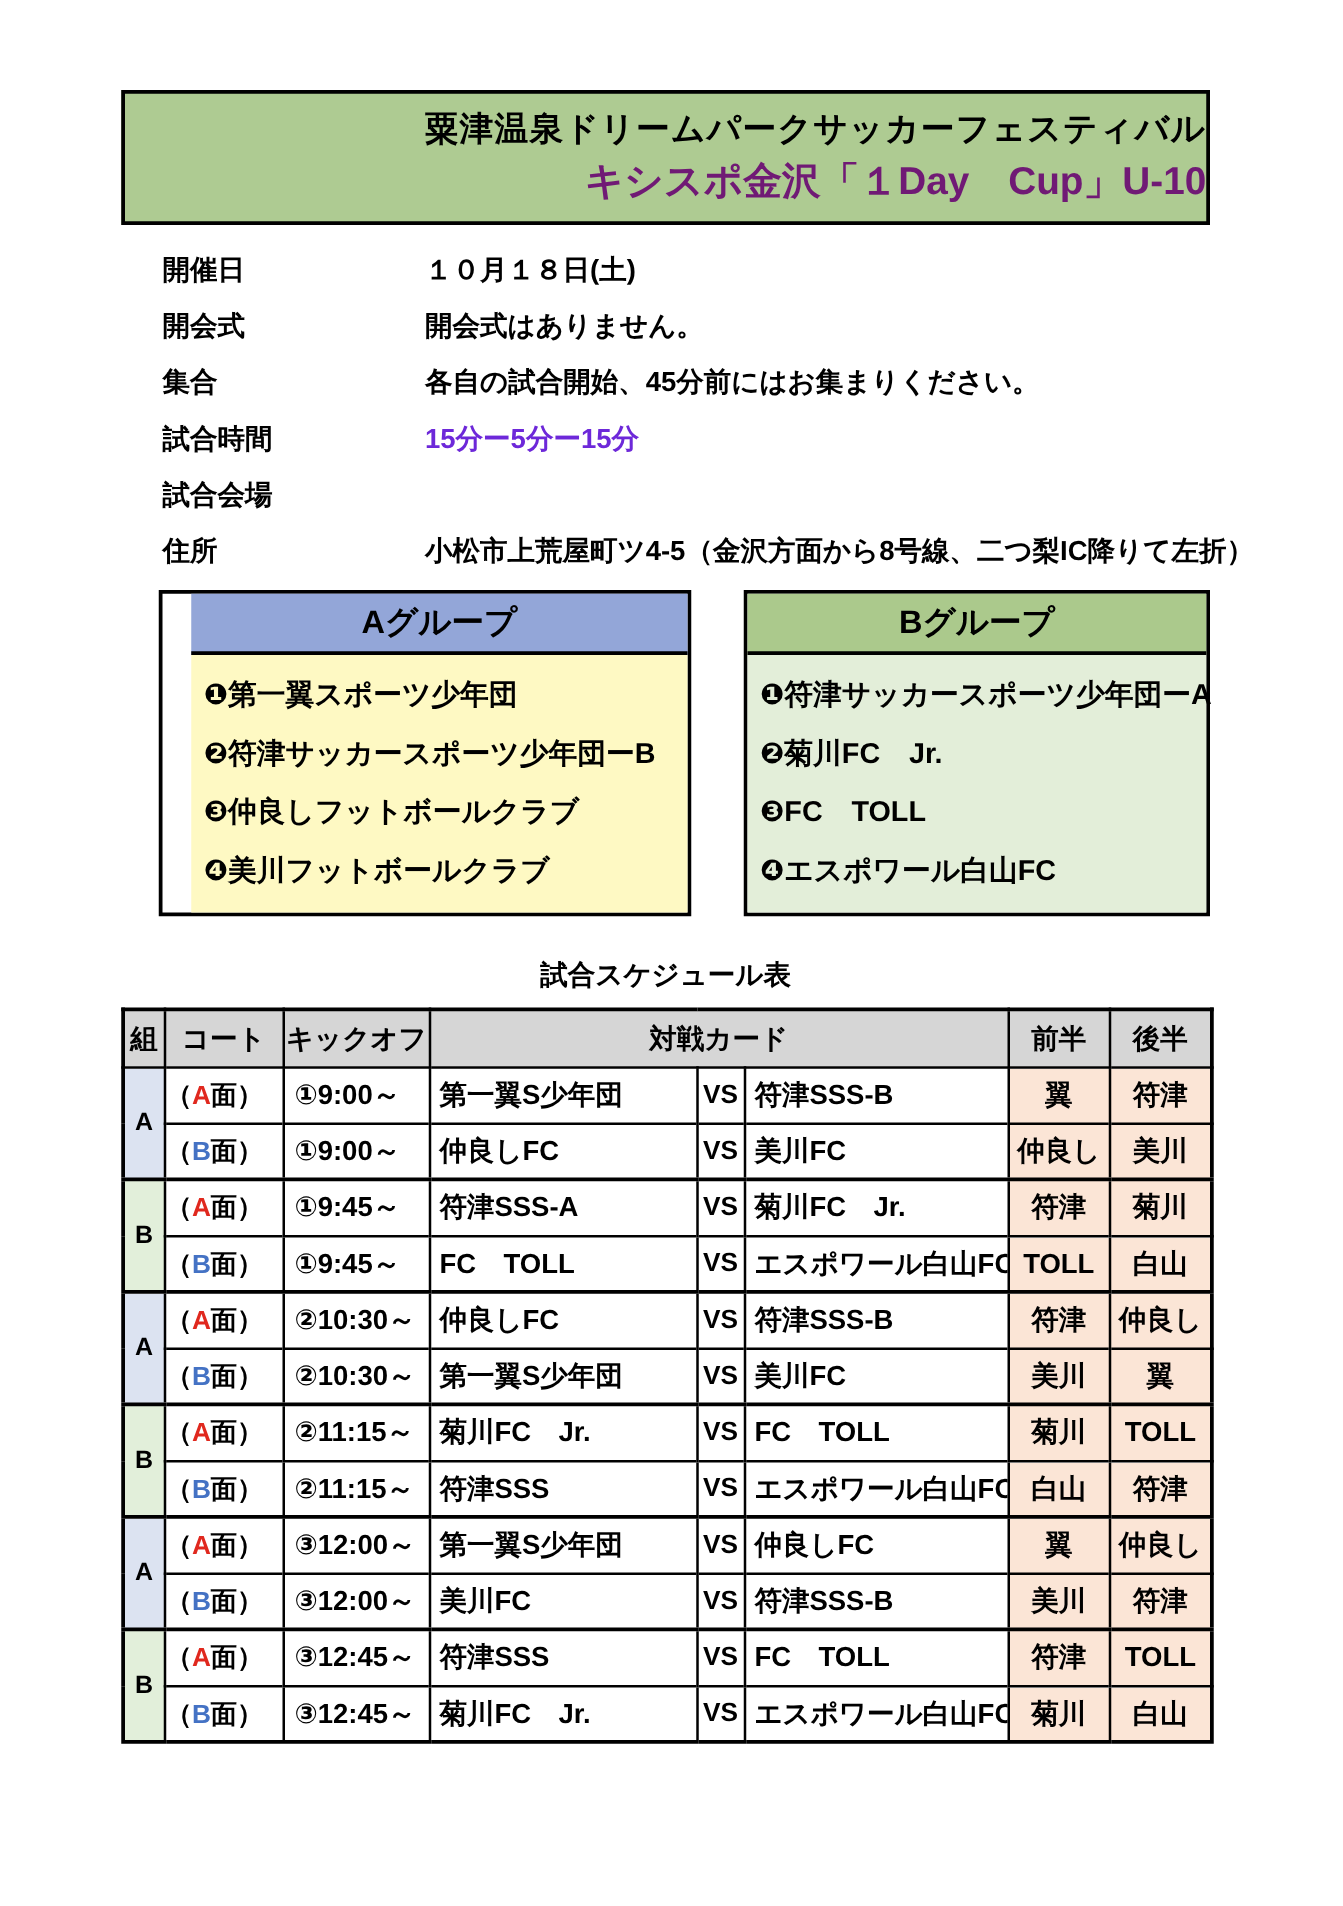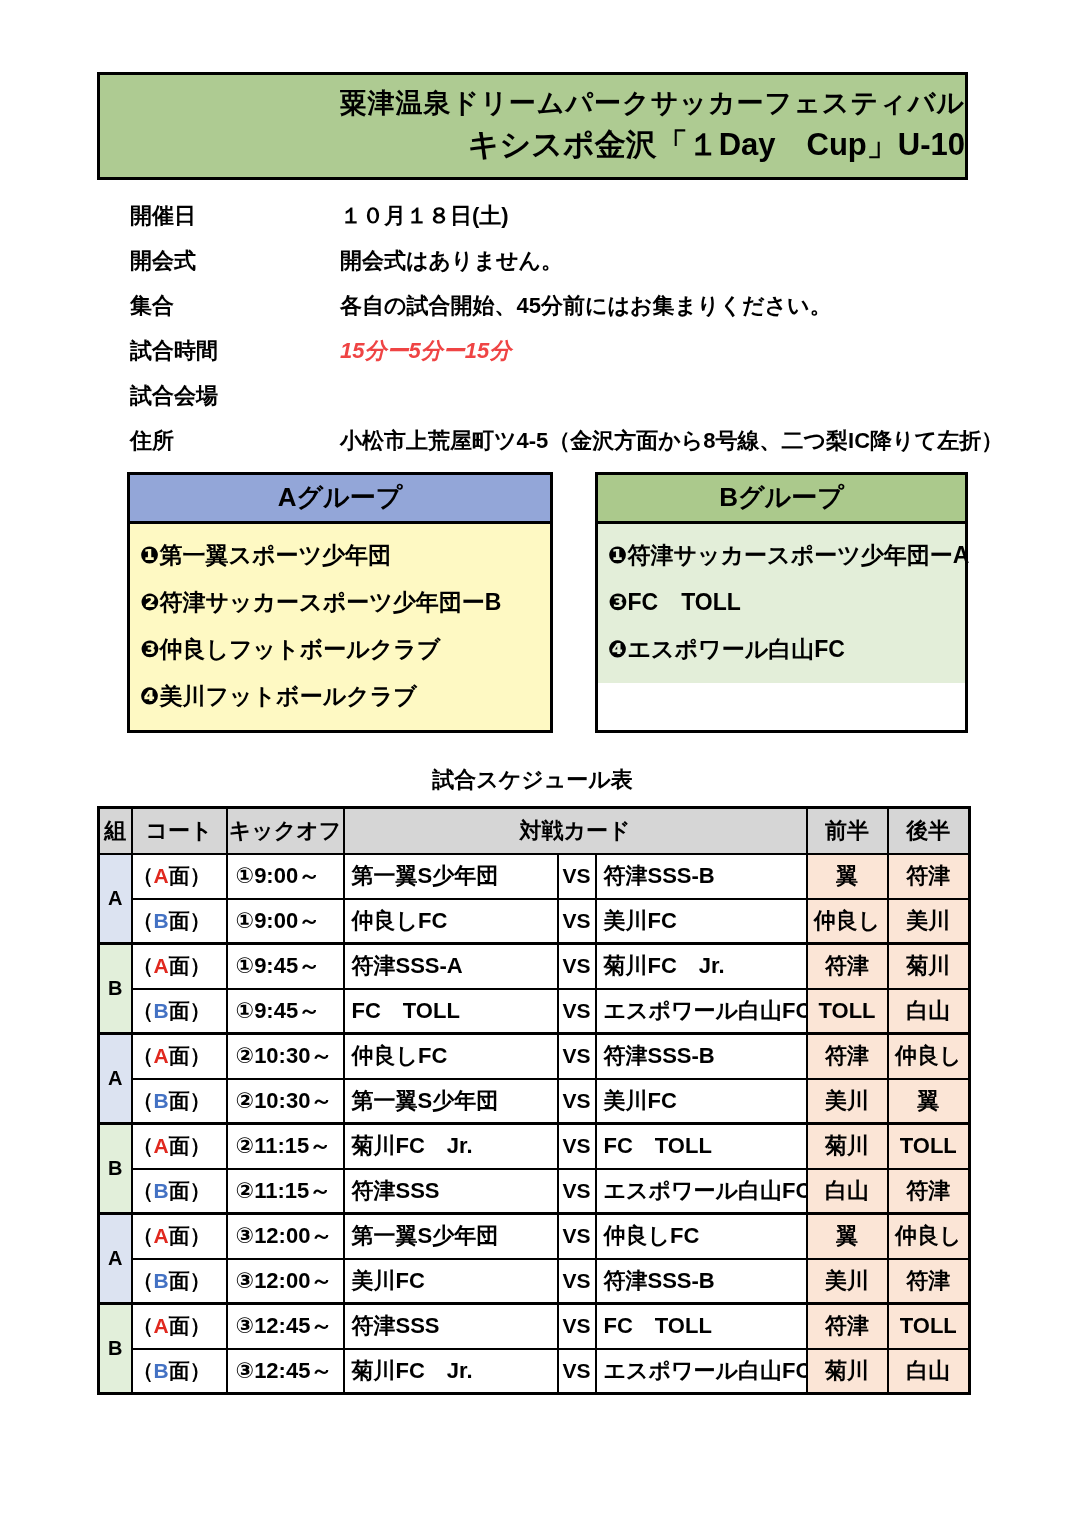--- a/index.html
+++ b/index.html
@@ -10,34 +10,34 @@
     font-weight: bold; color: #000;
   }
   .sheet { position: absolute; left: 97px; top: 72px; width: 871px; }
 
   
   .title-box {
     border: 3px solid #000; background: #aecb92;
     text-align: right; padding: 10px 0 12px 0;
   }
   .title-line1 { font-size: 27px; line-height: 36px; letter-spacing: 1px; }
-  .title-line2 { font-size: 31px; line-height: 40px; color: #000000; margin-top: 4px; }
+  .title-line2 { font-size: 31px; line-height: 40px; color: #701a75; margin-top: 4px; }
 
   
   .info { margin: 22px 0 0 33px; }
   .info-row { display: flex; font-size: 22px; line-height: 28px; margin-bottom: 17px; }
   .info-row.last { margin-top: 8px; }
   .info-label { width: 210px; flex: 0 0 210px; }
   .info-value { white-space: nowrap; }
-  .info-row.blue .info-value { color: #ef4444; font-style: italic; }
+  .info-row.blue .info-value { color: #6d28d9; }
 
   
   .groups { display: flex; justify-content: space-between; padding-left: 30px; margin-top: 4px; }
   .group-box { border: 3px solid #000; }
-  .group-a { width: 426px; }
+  .group-a { width: 426px; padding-left: 23px; }
   .group-b { width: 373px; }
   .group-header {
     text-align: center; font-size: 26px; padding: 5px 0 6px 0;
     border-bottom: 3px solid #000;
   }
   .group-a .group-header { background: #93a6d8; }
   .group-b .group-header { background: #abc98c; text-align: center; }
   .group-body { padding: 8px 10px 10px 10px; }
   .group-a .group-body { background: #fef9c3; }
   .group-b .group-body { background: #e3eed9; }
@@ -105,20 +105,21 @@
         <div class="team">❶第一翼スポーツ少年団</div>
         <div class="team">❷符津サッカースポーツ少年団ーB</div>
         <div class="team">❸仲良しフットボールクラブ</div>
         <div class="team">❹美川フットボールクラブ</div>
       </div>
     </div>
     <div class="group-box group-b">
       <div class="group-header">Bグループ</div>
       <div class="group-body">
         <div class="team">❶符津サッカースポーツ少年団ーA</div>
+        <div class="team">❷菊川FC　Jr.</div>
         <div class="team">❸FC　TOLL</div>
         <div class="team">❹エスポワール白山FC</div>
       </div>
     </div>
   </div>
 
   <div class="sched-title">試合スケジュール表</div>
 
   <table class="sched">
     <colgroup>

